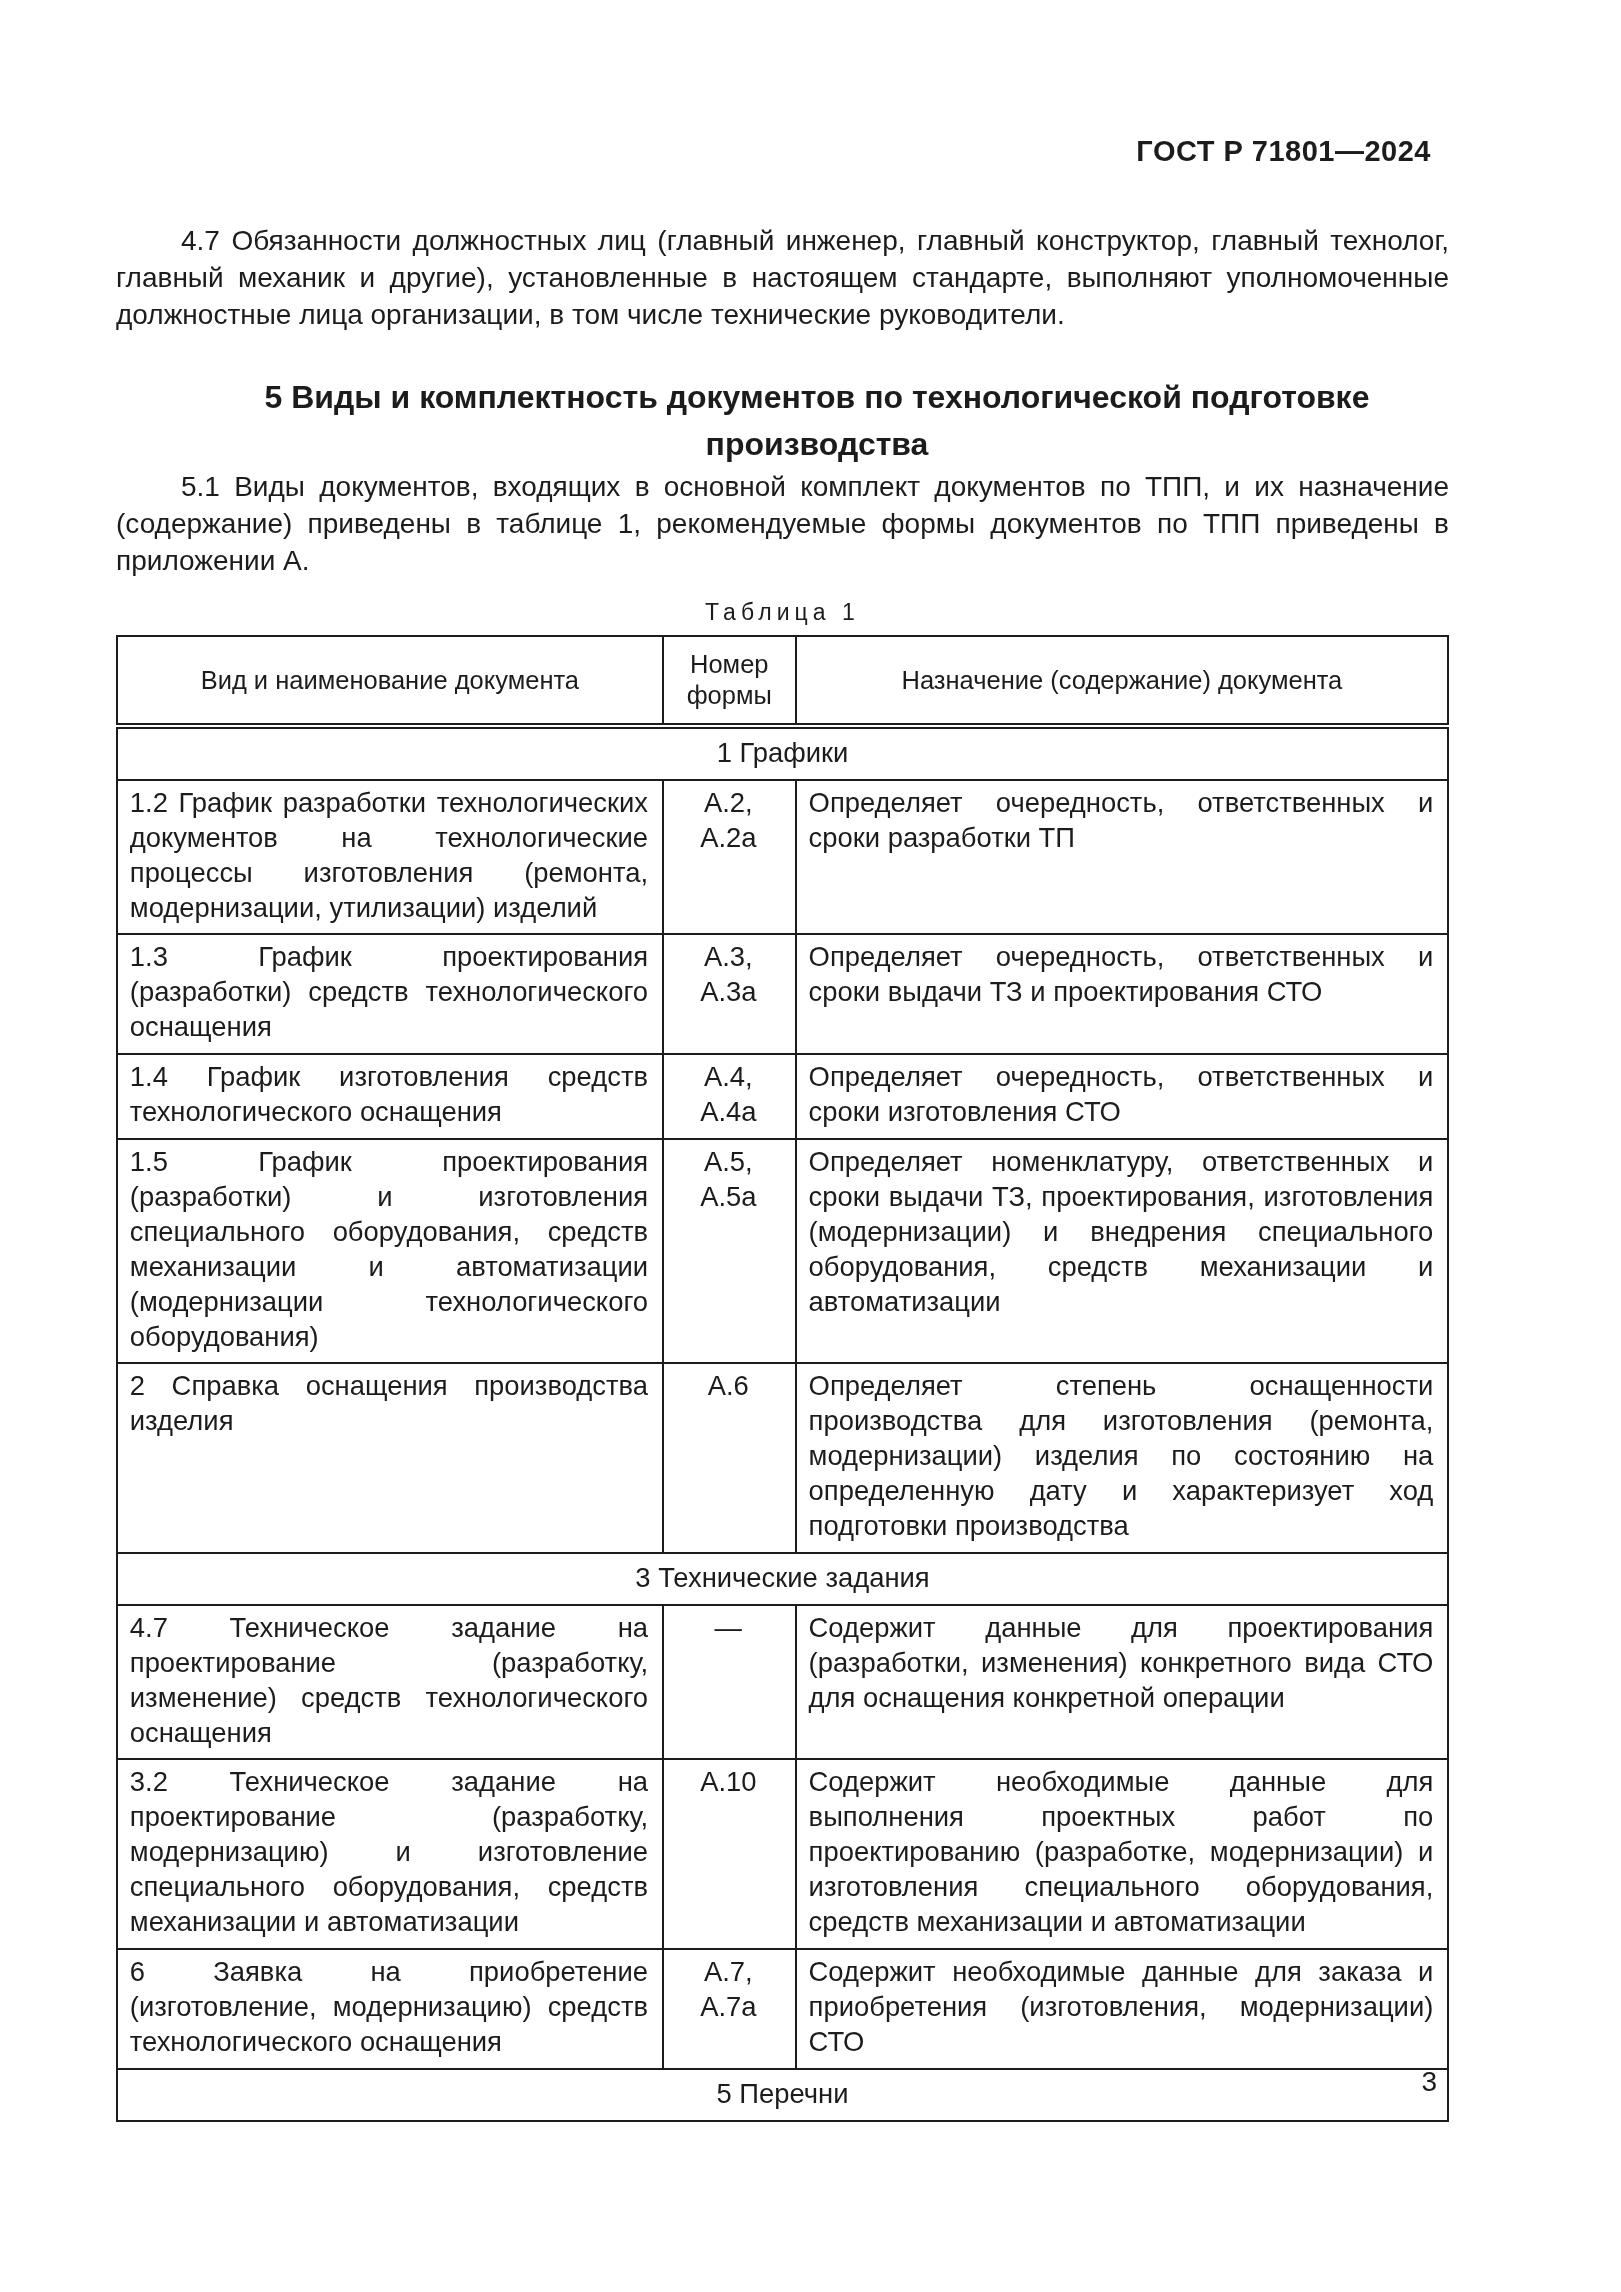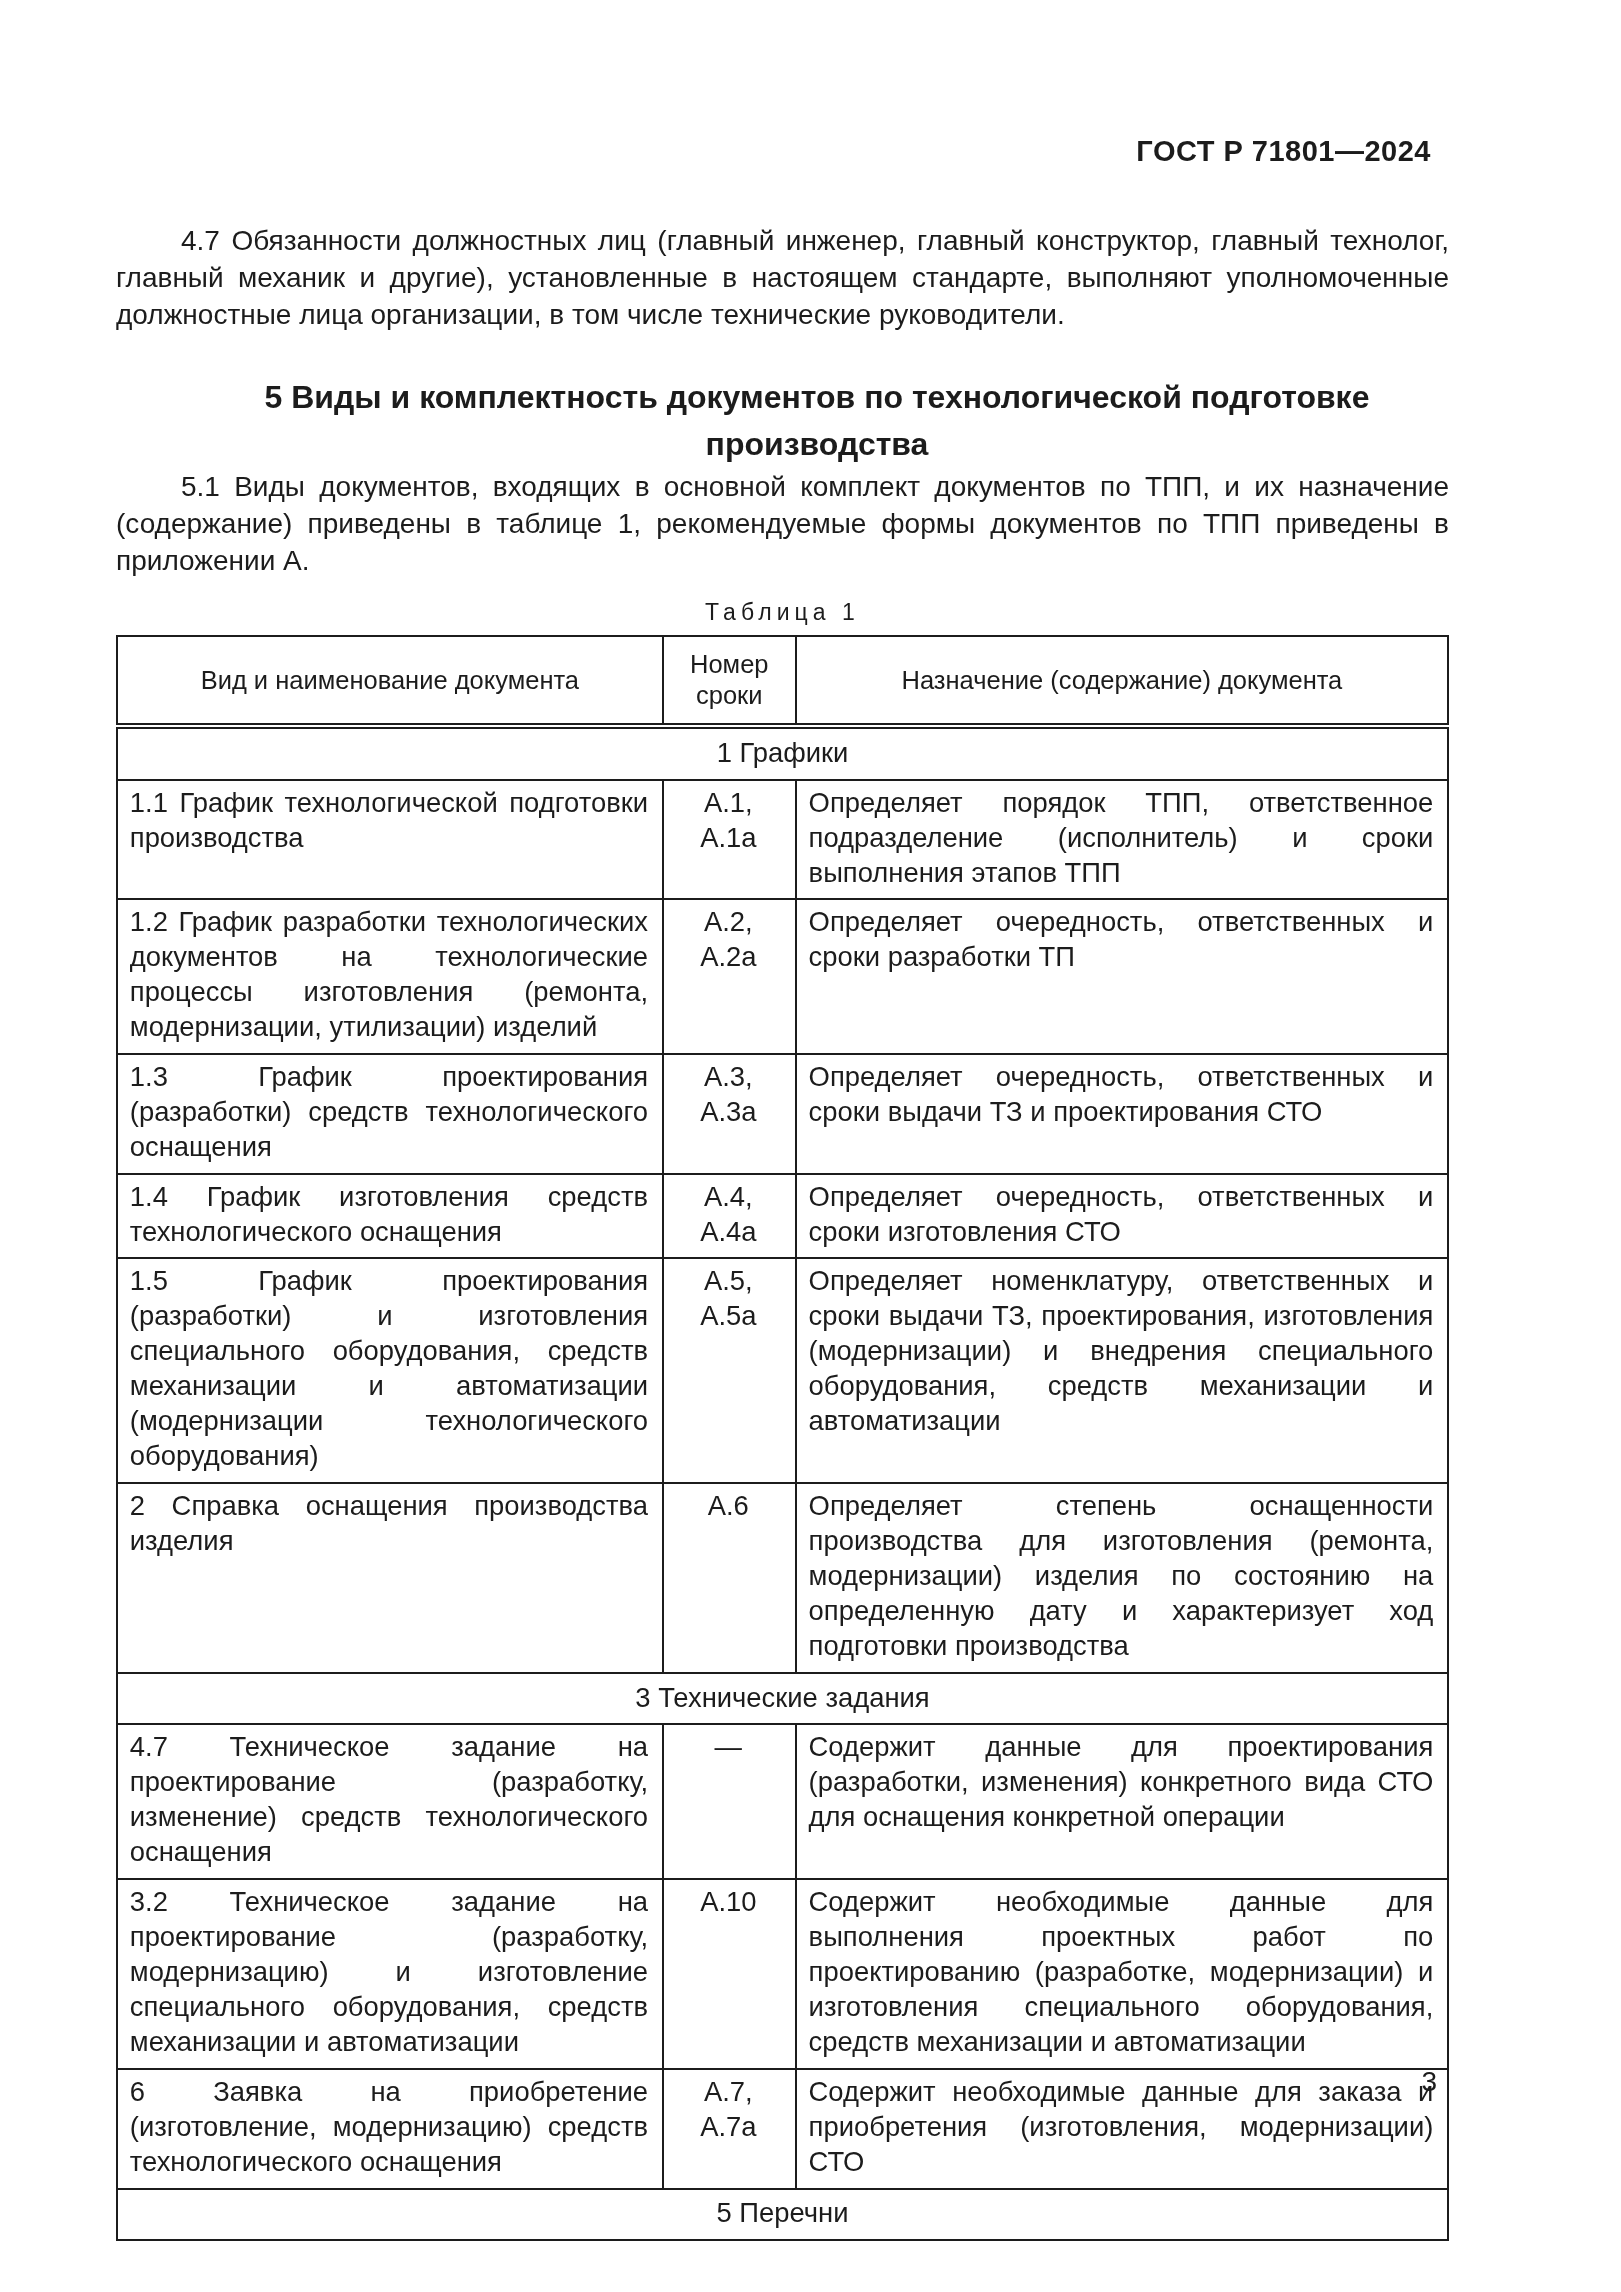--- a/index.html
+++ b/index.html
@@ -114,32 +114,27 @@
 
   <table class="doc-table">
     <colgroup>
       <col style="width:41%">
       <col style="width:10%">
       <col style="width:49%">
     </colgroup>
     <thead>
       <tr>
         <th>Вид и наименование документа</th>
-        <th>Номер сроки</th>
+        <th>Номер формы</th>
         <th>Назначение (содержание) документа</th>
       </tr>
     </thead>
     <tbody>
       <tr class="span-row">
         <td colspan="3">1 Графики</td>
-      </tr>
-      <tr>
-        <td class="col-name">1.1 График технологической подготовки производства</td>
-        <td class="col-form">А.1, А.1а</td>
-        <td class="col-purpose">Определяет порядок ТПП, ответственное подразделение (исполнитель) и сроки выполнения этапов ТПП</td>
       </tr>
       <tr>
         <td class="col-name">1.2 График разработки технологических документов на технологические процессы изготовления (ремонта, модернизации, утилизации) изделий</td>
         <td class="col-form">А.2, А.2а</td>
         <td class="col-purpose">Определяет очередность, ответственных и сроки разработки ТП</td>
       </tr>
       <tr>
         <td class="col-name">1.3 График проектирования (разработки) средств технологического оснащения</td>
         <td class="col-form">А.3, А.3а</td>
         <td class="col-purpose">Определяет очередность, ответственных и сроки выдачи ТЗ и проектирования СТО</td>

